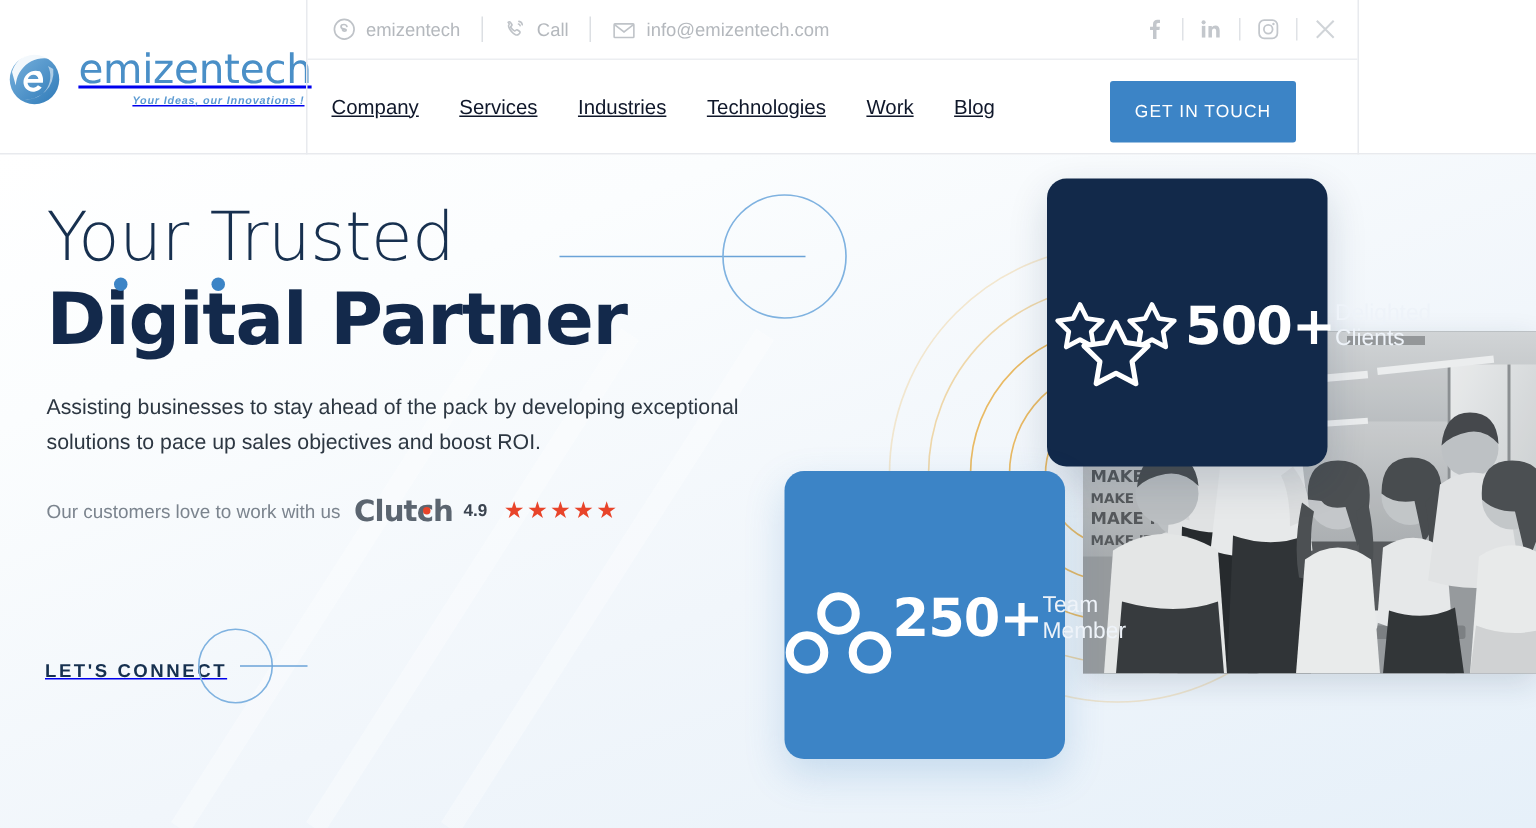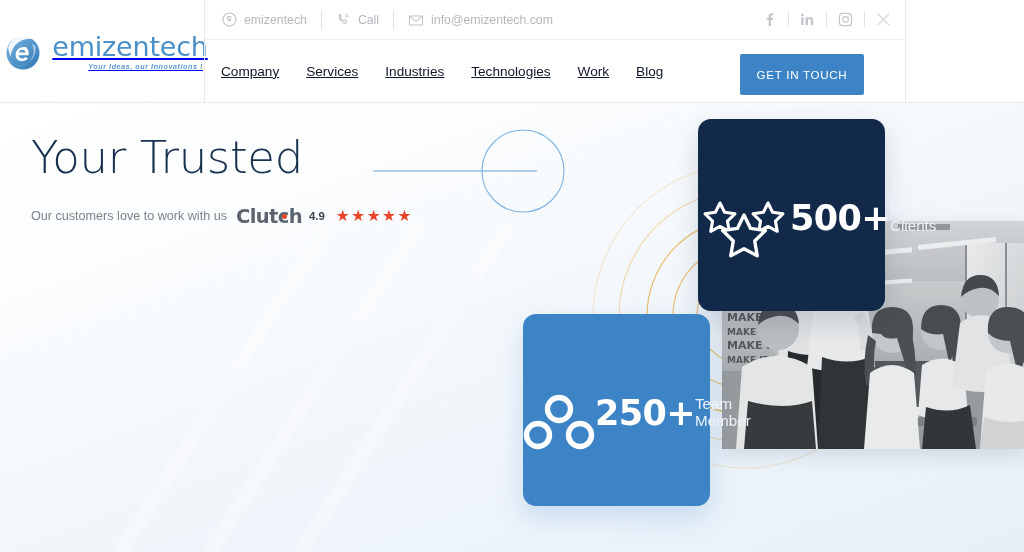--- a/index.html
+++ b/index.html
@@ -304,38 +304,53 @@
 
       <g stroke="#ffffff" stroke-width="14" opacity="0.35">
         <line x1="120" y1="449" x2="330" y2="120"></line>
         <line x1="210" y1="449" x2="420" y2="120"></line>
         <line x1="300" y1="449" x2="510" y2="120"></line>
       </g>
     </svg>
 
     <div class="hero-copy">
       <div class="h-line1">Your Trusted</div>
+      <div class="h-line2">
+        <span>Digital Partner</span>
+        <span class="dot dot-1"></span>
+        <span class="dot dot-2"></span>
+      </div>
+      <p class="hero-para">Assisting businesses to stay ahead of the pack by developing exceptional solutions to pace up sales objectives and boost ROI.</p>
 
       <div class="clutch-row">
         <span class="clutch-lead">Our customers love to work with us</span>
         <span class="clutch-logo">
           <span>Clutch</span>
           <span class="clutch-dot"></span>
         </span>
         <span class="clutch-score">4.9</span>
         <span class="stars">
           <span class="star">★</span>
           <span class="star">★</span>
           <span class="star">★</span>
           <span class="star">★</span>
           <span class="star">★</span>
         </span>
       </div>
     </div>
 
+    <a class="connect" href="#">
+      <span class="connect-label">LET'S CONNECT</span>
+      <span style="margin-left:-22px;">
+        <svg width="80" height="56" viewBox="0 0 80 56">
+          <circle cx="28" cy="28" r="24.5" fill="none" stroke="#7fb2e0" stroke-width="1.1"></circle>
+          <line x1="31" y1="28" x2="76" y2="28" stroke="#6ba3d8" stroke-width="1.1"></line>
+        </svg>
+      </span>
+    </a>
 
     <div class="card card-dark">
       <span class="card-icon">
         <svg width="92" height="62" viewBox="0 0 92 62">
           <g fill="none" stroke="#ffffff" stroke-width="3.1" stroke-linejoin="round">
             <path d="M22 6 l4.6 9.3 10.3 1.5 -7.45 7.25 1.75 10.25 -9.2 -4.85 -9.2 4.85 1.75 -10.25 -7.45 -7.25 10.3 -1.5 z"></path>
             <path d="M70 6 l4.6 9.3 10.3 1.5 -7.45 7.25 1.75 10.25 -9.2 -4.85 -9.2 4.85 1.75 -10.25 -7.45 -7.25 10.3 -1.5 z"></path>
           </g>
           <path d="M46 18 l6.6 13.4 14.8 2.15 -10.7 10.45 2.53 14.75 -13.23 -6.95 -13.23 6.95 2.53 -14.75 -10.7 -10.45 14.8 -2.15 z" fill="#12294a" stroke="#ffffff" stroke-width="3.4" stroke-linejoin="round"></path>
         </svg>

